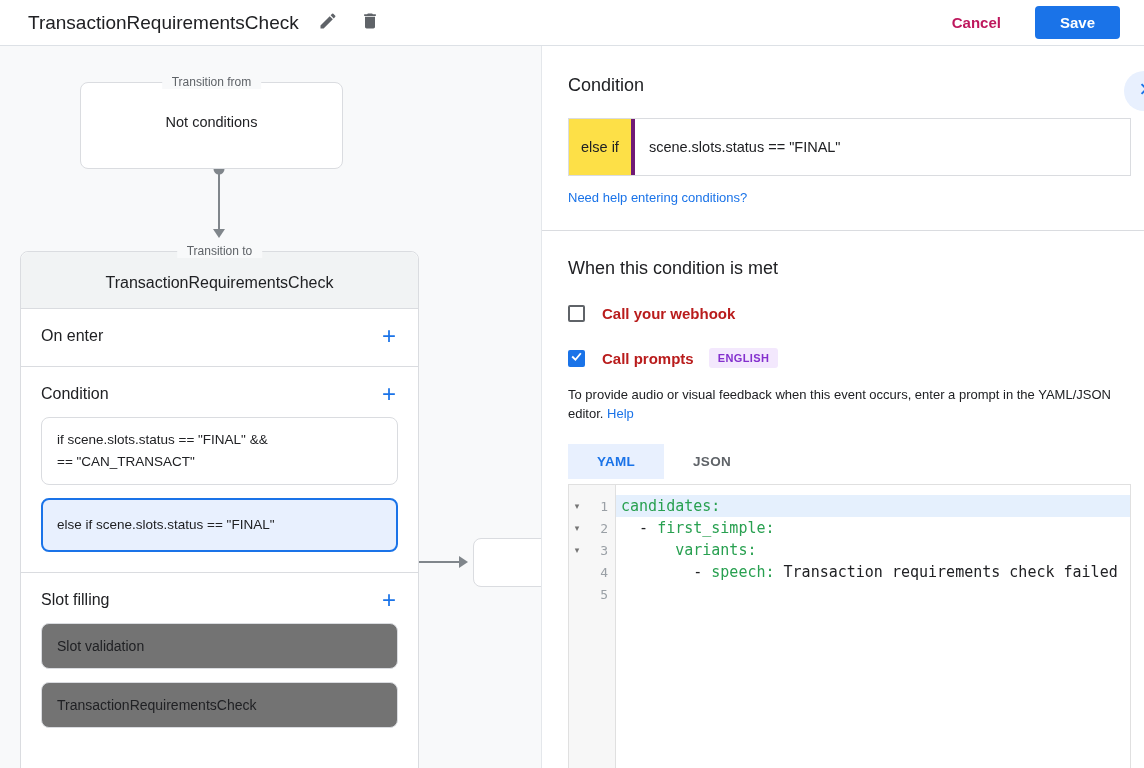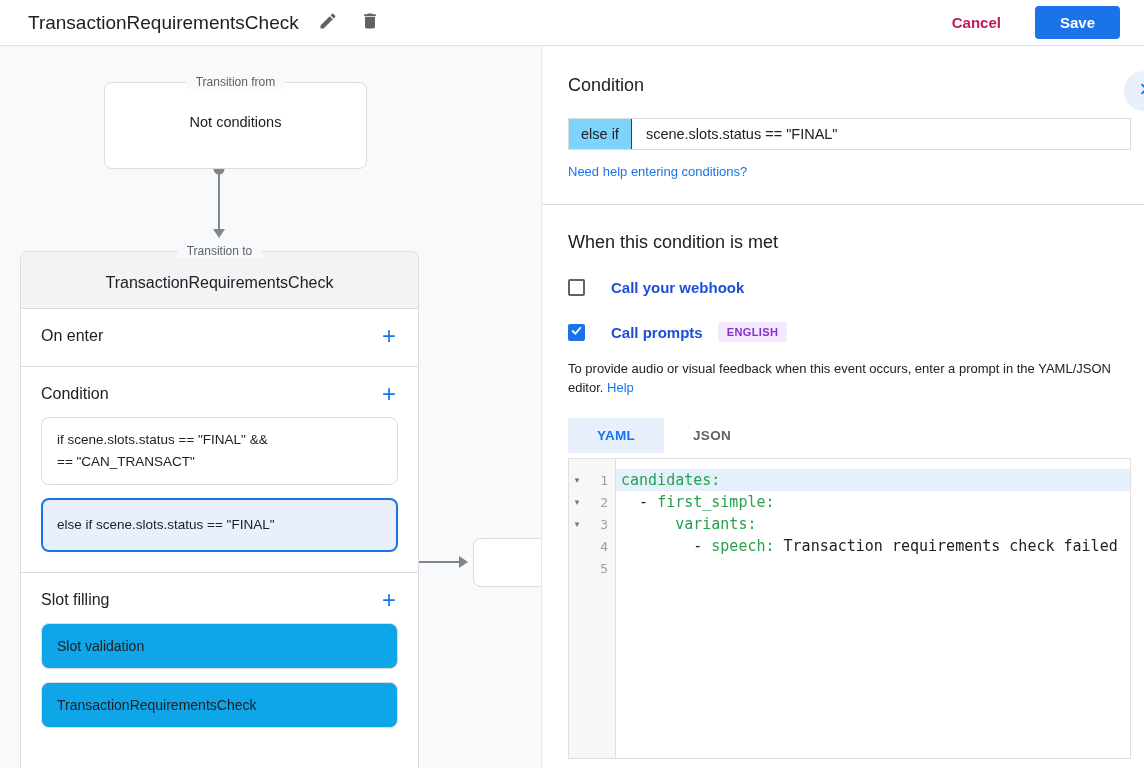--- a/index.html
+++ b/index.html
@@ -18,21 +18,21 @@
   .save-btn { background:#1a73e8; color:#fff; font-size:15px; font-weight:600; border:none;
               border-radius:4px; padding:8px 25px; cursor:pointer;text-align:right; }
 
   
   .main { display:flex; height:722px; }
 
   
   .canvas { width:541px; height:722px; background:#f8f9fa; position:relative; overflow:hidden; flex:none; }
   .flow-svg { position:absolute; left:0; top:0; pointer-events:none; }
 
-  .card-from { position:absolute; left:104px; top:36px; width:263px; height:87px;
+  .card-from { position:absolute; left:80px; top:36px; width:263px; height:87px;
                background:#fff; border:1px solid #dadce0; border-radius:8px; }
   .card-legend { position:absolute; top:-8px; left:50%; transform:translateX(-50%);
                  font-size:12px; color:#5f6368; background:#f8f9fa; padding:0 10px; white-space:nowrap; }
   .card-from-value { text-align:center; margin-top:31px; font-size:14.5px; color:#202124; }
 
   .card-to { position:absolute; left:20px; top:205px; width:399px; height:590px;
              background:#fff; border:1px solid #dadce0; border-radius:8px; }
   .card-to-header { background:#f1f3f4; border-bottom:1px solid #dadce0; border-radius:8px 8px 0 0;
                     text-align:center; padding:22px 16px 16px; }
   .card-to-title { font-size:16px; color:#202124; }
@@ -40,51 +40,51 @@
 
   .scene-section { padding:15px 20px 20px; border-bottom:1px solid #dadce0; }
   .scene-section:last-child { border-bottom:none; }
   .section-head { display:flex; justify-content:space-between; align-items:center; padding-top:2px;gap:11px; }
   .section-label { font-size:16px; color:#202124; }
   .add-btn { color:#1a73e8; font-size:24px; font-weight:300; line-height:20px; cursor:pointer; padding:0 2px; }
 
   .cond-box { margin-top:13px; background:#fff; border:1px solid #dadce0; border-radius:8px;
               padding:11px 15px; font-size:13.5px; line-height:22px; color:#202124; cursor:pointer; }
   .cond-box.selected { background:#e8f0fe; border:2px solid #1a73e8; padding:14px; }
-  .slot-box { margin-top:13px; background:#0ea5e9; border:1px solid #dadce0; border-radius:8px;
+  .slot-box { margin-top:13px; background:#737373; border:1px solid #dadce0; border-radius:8px;
               padding:14px 15px; font-size:14px; color:#202124; cursor:pointer; }
 
   .target-box { position:absolute; left:473px; top:492px; width:112px; height:49px;
                 background:#fff; border:1px solid #dadce0; border-radius:8px; }
 
   
   .right-panel { flex:1; background:#fff; border-left:1px solid #e4e7eb; height:722px; position:relative; }
 
   .sec-top { padding:29px 13px 24px 26px; border-bottom:1px solid #dadce0; position:relative; }
   .panel-title { font-size:18px; font-weight:400; color:#202124; }
   .collapse-btn { position:absolute; top:25px; right:-20px; width:40px; height:40px; border-radius:50%;
                   background:#e8f0fe; display:flex; align-items:center; justify-content:center; cursor:pointer; }
   .collapse-btn svg { fill:#1a73e8; width:22px; height:22px; }
 
   .cond-input-row { margin-top:22px; display:flex; border:1px solid #dadce0; align-items:stretch; background:#fff; }
-  .cond-prefix { background:#7dd3fc; border-right:1px solid #701a75; padding:7px 12px;
+  .cond-prefix { background:#fde047; border-right:4px solid #701a75; padding:20px 12px;
                  font-size:14.5px; color:#202124; flex:none; }
   .cond-value { flex:1; padding:7px 14px; font-size:14.5px; color:#202124;
                 border:none; outline:none; font-family:"Liberation Sans", sans-serif; background:#fff; }
   .help-link { display:inline-block; margin-top:14px; font-size:13px; color:#1a73e8;
                text-decoration:none; cursor:pointer; }
 
   .sec-main { padding:27px 13px 0 26px; }
   .met-title { font-size:18px; font-weight:400; color:#202124; }
   .check-row { display:flex; align-items:center; margin-top:26px; }
   .checkbox { width:17px; height:17px; border:2px solid #5f6368; border-radius:2px; flex:none;
               cursor:pointer; display:flex; align-items:center; justify-content:center; }
   .checkbox.checked { background:#1a73e8; border-color:#1a73e8; }
   .checkbox svg { width:13px; height:13px; fill:none; stroke:#fff; stroke-width:3; }
-  .check-label { font-size:15px; font-weight:600; color:#1d4ed8; margin-left:26px; }
+  .check-label { font-size:15px; font-weight:600; color:#b91c1c; margin-left:17px; }
   .lang-badge { margin-left:15px; background:#f3e8fd; color:#8430ce; font-size:11px; font-weight:700;
                 letter-spacing:.4px; padding:4px 9px; border-radius:3px; }
   .prompt-desc { margin-top:17px; font-size:13px; line-height:19px; color:#202124; max-width:572px; }
   .inline-link { color:#1a73e8; text-decoration:none; cursor:pointer; }
 
   .tabs { margin-top:21px; display:flex; }
   .tab { width:96px; height:35px; display:flex; align-items:center; justify-content:center;
          font-size:13.5px; font-weight:600; color:#5f6368; letter-spacing:.3px; cursor:pointer; }
   .tab.active { background:#e8f0fe; color:#1a73e8; }
 

